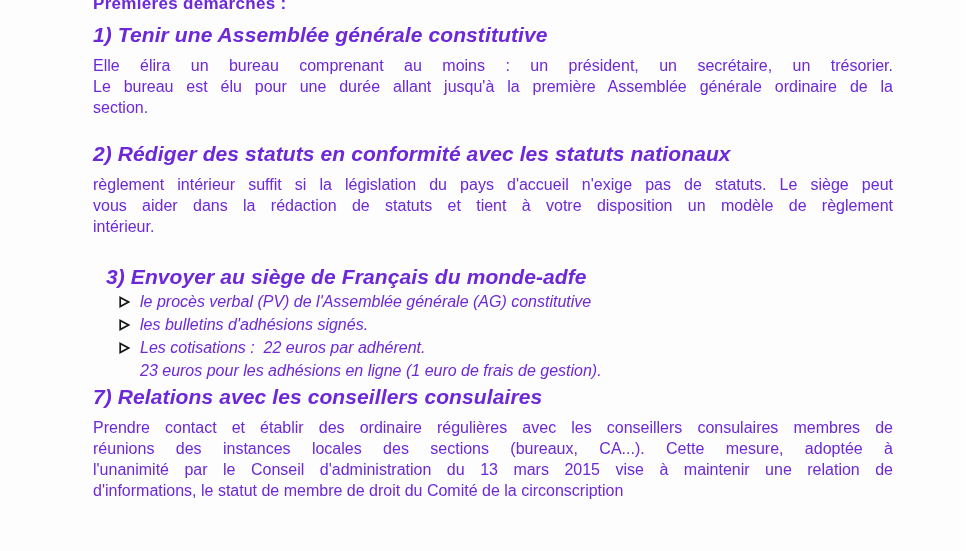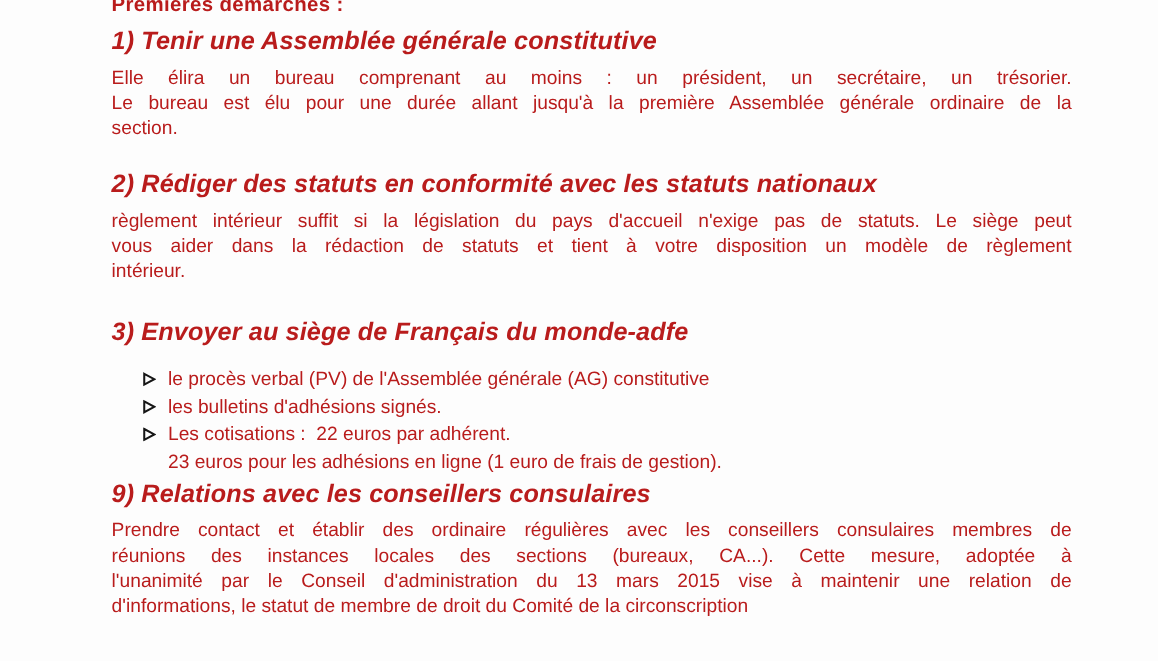--- a/index.html
+++ b/index.html
@@ -3,21 +3,21 @@
 <meta charset="utf-8">
 <style>
   html, body { margin: 0; padding: 0; background: #ffffff; }
   .page {
     position: relative;
     width: 965px;
     height: 551px;
     background: #fdfdfd;
     overflow: hidden;
     font-family: "Liberation Sans", sans-serif;
-    color: #b91c1c;
+    color: #6d28d9;
   }
   .content {
     position: absolute;
     left: 93px;
     top: -7px;
     width: 800px;
   }
   .intro-line {
     font-size: 17px;
     font-weight: 700;
@@ -27,33 +27,33 @@
   .sec-heading {
     margin: 0;
     font-size: 21px;
     font-weight: 700;
     font-style: italic;
     line-height: 21px;
     letter-spacing: 0.1px;
   }
   .h1 { margin-top: 10px; }
   .h2 { margin-top: 25px; }
-  .h3 { margin-top: 29px; }
+  .h3 { margin-top: 29px; margin-left: 13px; }
   .h4 { margin-top: 4px; }
   .para { margin-top: 10px; }
   .line {
     font-size: 16px;
     line-height: 21px;
   }
   .jl {                      
     text-align: justify;
     text-align-last: justify;
   }
   .ll { text-align: left; }  
-  .bullet-list { margin-top: 18px; }
+  .bullet-list { margin-top: 3px; font-style: italic; }
   .bullet-row {
     display: flex;
     align-items: baseline;
     height: 23px;
     padding-left: 26px;
     font-size: 16px;
     line-height: 23px;
   }
   .bullet-arrow {
     flex: 0 0 auto;
@@ -114,21 +114,21 @@
         <span class="bullet-arrow">
           <svg width="11" height="12" viewBox="0 0 11 12">
               <path d="M1.2 1.5 L9.6 6 L1.2 10.5 Z" fill="none" stroke="#161616" stroke-width="1.7"></path>
             </svg>
         </span>
         <span class="bullet-text">Les cotisations :  22 euros par adhérent.</span>
       </div>
       <div class="bullet-cont">23 euros pour les adhésions en ligne (1 euro de frais de gestion).</div>
     </div>
 
-    <div class="sec-heading h4">9) Relations avec les conseillers consulaires</div>
+    <div class="sec-heading h4">7) Relations avec les conseillers consulaires</div>
     <div class="para">
       <div class="line jl">Prendre contact et établir des ordinaire régulières avec les conseillers consulaires membres de</div>
       <div class="line jl">réunions des instances locales des sections (bureaux, CA...). Cette mesure, adoptée à</div>
       <div class="line jl">l'unanimité par le Conseil d'administration du 13 mars 2015 vise à maintenir une relation de</div>
       <div class="line ll">d'informations, le statut de membre de droit du Comité de la circonscription</div>
     </div>
 
   </div>
 </div>
 

